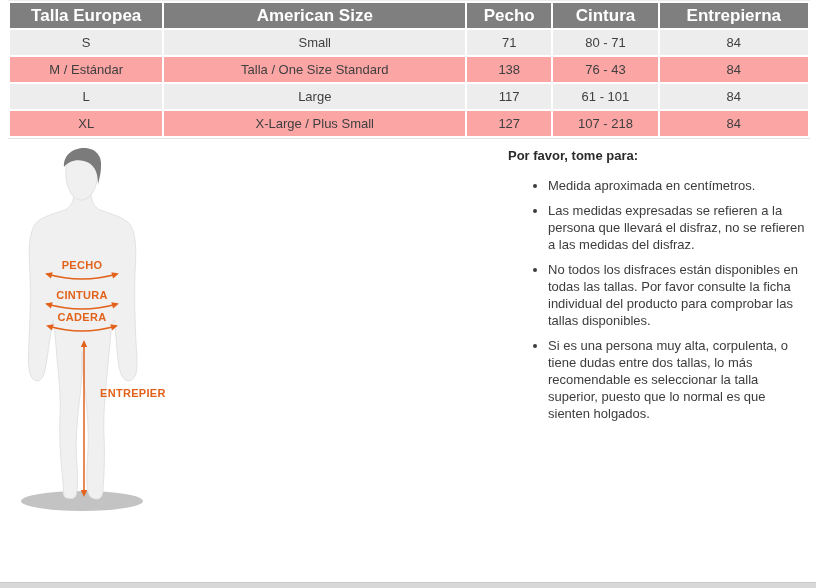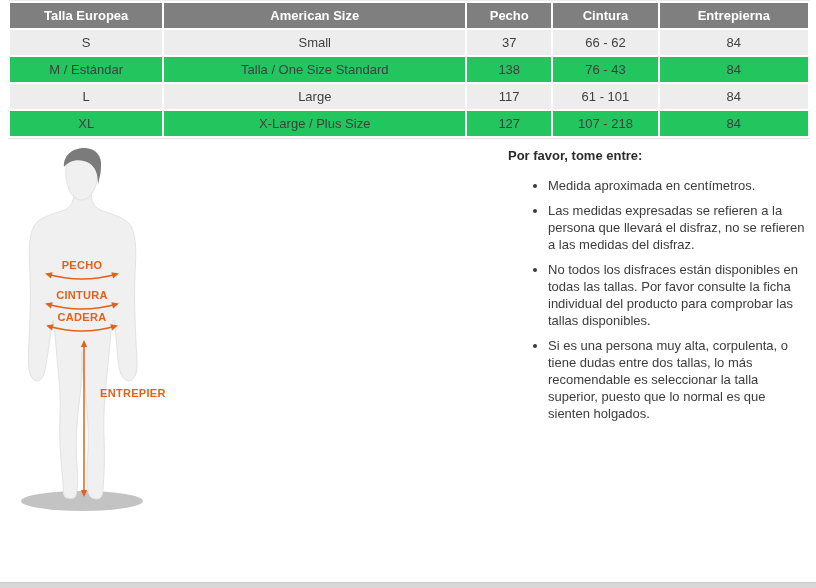--- a/index.html
+++ b/index.html
@@ -26,25 +26,25 @@
   
   table.size-table{
     position:absolute;left:8px;top:0px;width:802px;
     border-collapse:separate;border-spacing:2px;table-layout:fixed;
     font-size:13px;
     border-top:1px solid #ececec;border-bottom:1px solid #e3e3e3;
   }
   table.size-table th{
     background:var(--table-header-bg);color:var(--table-header-text);
     font-weight:bold;height:25px;text-align:center;padding:0 15px;
-    font-size:13px;
+    font-size:17px;
   }
   table.size-table td{
     height:25px;text-align:center;padding:0 4px;color:var(--body-text);
-    background:#22c55e;
+    background:#fca5a5;
   }
   table.size-table tr.alt td{background:var(--row-alt-bg);}
 
   
   .figure-wrap{position:absolute;left:14px;top:145px;width:152px;height:378px;}
   .fig-body{fill:var(--silhouette-fill);stroke:var(--silhouette-stroke);stroke-width:1;}
   .fig-hair{fill:var(--hair-fill);stroke:none;}
   .fig-shadow{fill:var(--shadow-fill);stroke:none;}
   .fig-arrow{stroke:var(--accent-orange);stroke-width:1.5;fill:none;}
   .fig-label{
@@ -82,41 +82,41 @@
       <th>American Size</th>
       <th>Pecho</th>
       <th>Cintura</th>
       <th>Entrepierna</th>
     </tr>
   </thead>
   <tbody>
     <tr class="alt">
       <td>S</td>
       <td>Small</td>
-      <td>37</td>
-      <td>66 - 62</td>
+      <td>71</td>
+      <td>80 - 71</td>
       <td>84</td>
     </tr>
     <tr>
       <td>M / Estándar</td>
       <td>Talla / One Size Standard</td>
       <td>138</td>
       <td>76 - 43</td>
       <td>84</td>
     </tr>
     <tr class="alt">
       <td>L</td>
       <td>Large</td>
       <td>117</td>
       <td>61 - 101</td>
       <td>84</td>
     </tr>
     <tr>
       <td>XL</td>
-      <td>X-Large / Plus Size</td>
+      <td>X-Large / Plus Small</td>
       <td>127</td>
       <td>107 - 218</td>
       <td>84</td>
     </tr>
   </tbody>
 </table>
 
 <div class="figure-wrap">
   <svg width="152" height="378" viewBox="0 0 152 378" xmlns="http://www.w3.org/2000/svg">
     <defs>
@@ -190,21 +190,21 @@
 
     <text class="fig-label" x="68" y="176" text-anchor="middle">CADERA</text>
     <path class="fig-arrow" d="M 34 181 Q 68 191 102 181" marker-start="url(#ah-start)" marker-end="url(#ah-end)"></path>
 
     <path class="fig-arrow" d="M 70 197 L 70 350" marker-start="url(#ah-start)" marker-end="url(#ah-end)"></path>
     <text class="fig-label" x="86" y="252" text-anchor="start">ENTREPIERNA</text>
   </svg>
 </div>
 
 <div class="notes">
-  <p class="notes-heading">Por favor, tome entre:</p>
+  <p class="notes-heading">Por favor, tome para:</p>
   <ul class="notes-list">
     <li>Medida aproximada en centímetros.</li>
     <li>Las medidas expresadas se refieren a la persona que llevará el disfraz, no se refieren a las medidas del disfraz.</li>
     <li>No todos los disfraces están disponibles en todas las tallas. Por favor consulte la ficha individual del producto para comprobar las tallas disponibles.</li>
     <li>Si es una persona muy alta, corpulenta, o tiene dudas entre dos tallas, lo más recomendable es seleccionar la talla superior, puesto que lo normal es que sienten holgados.</li>
   </ul>
 </div>
 
 <div class="hscrollbar"></div>
 

